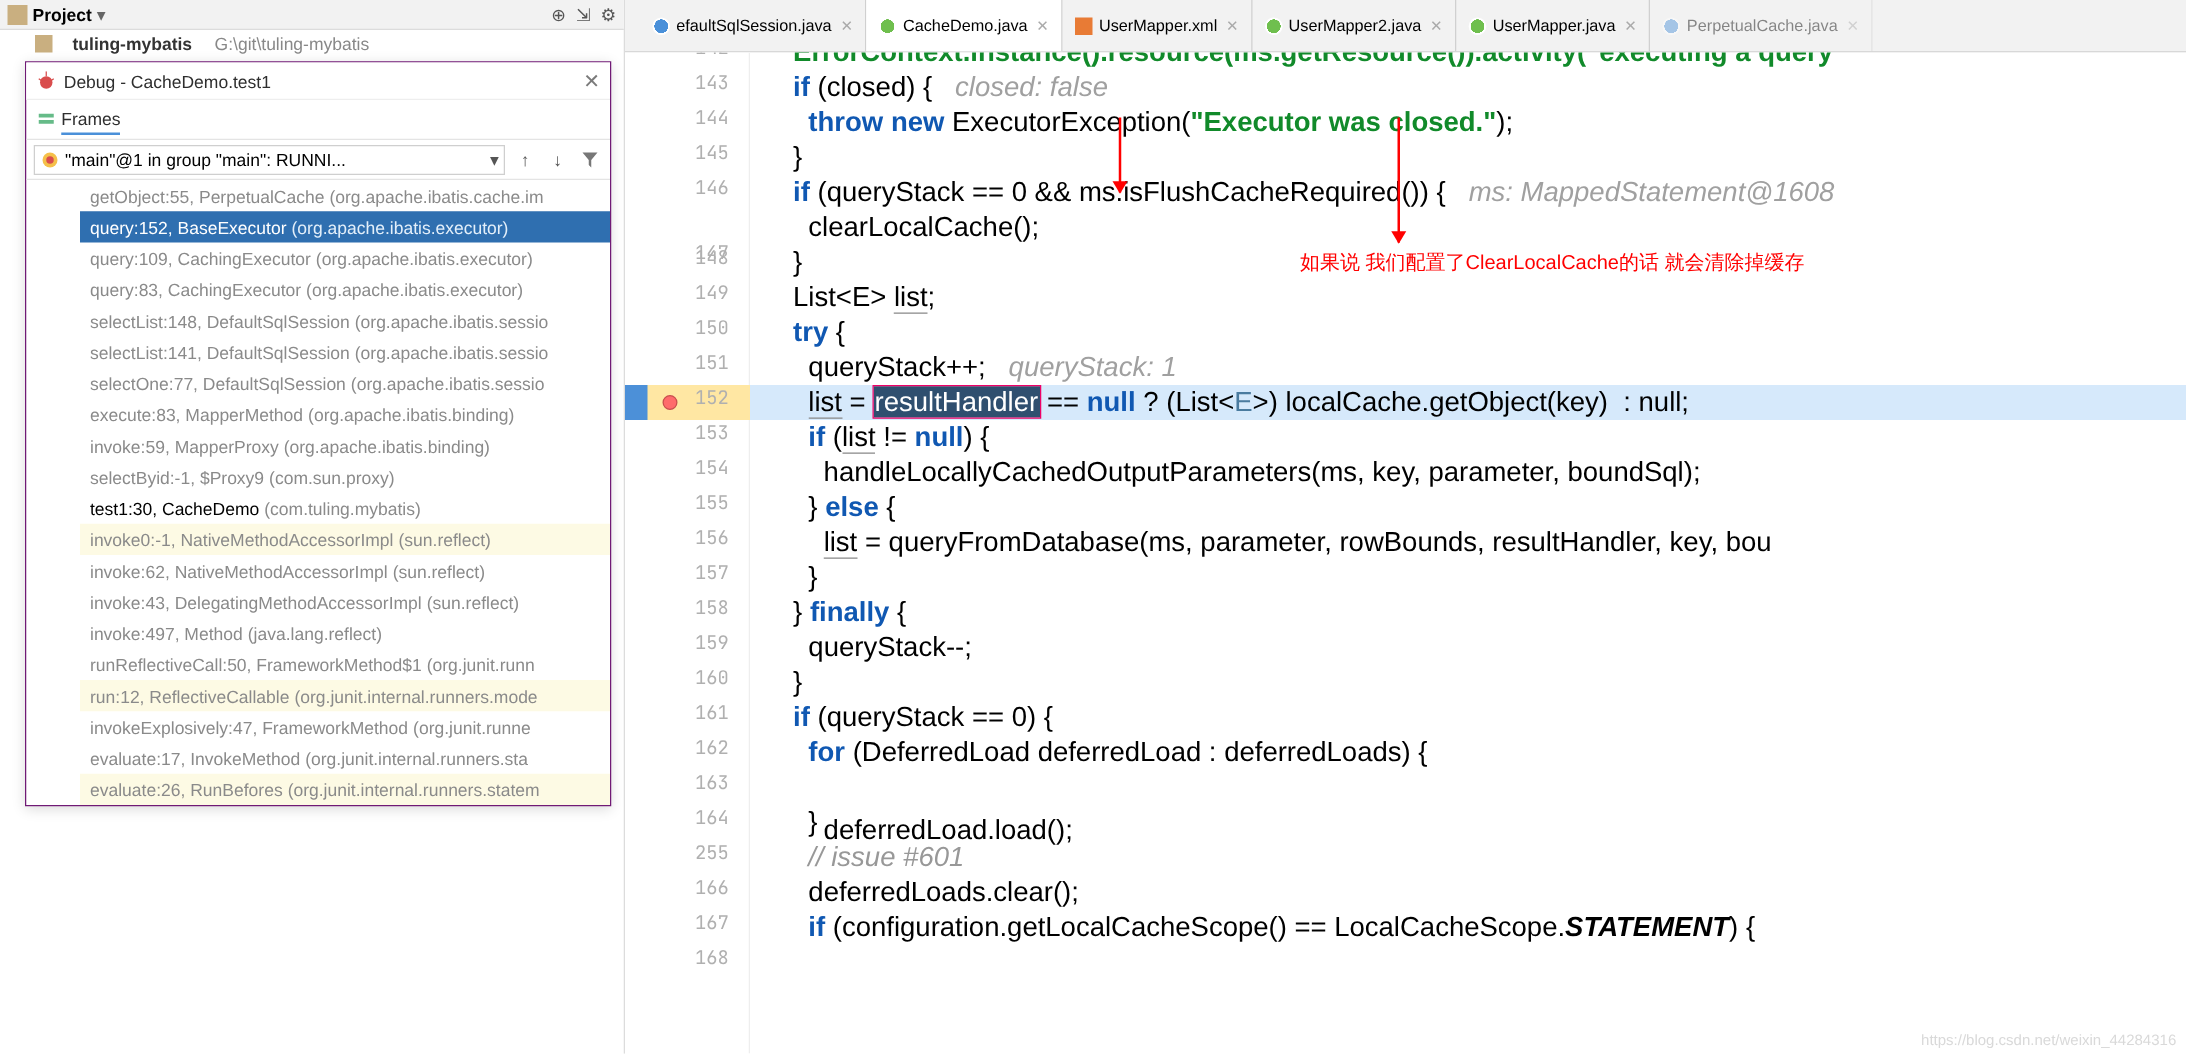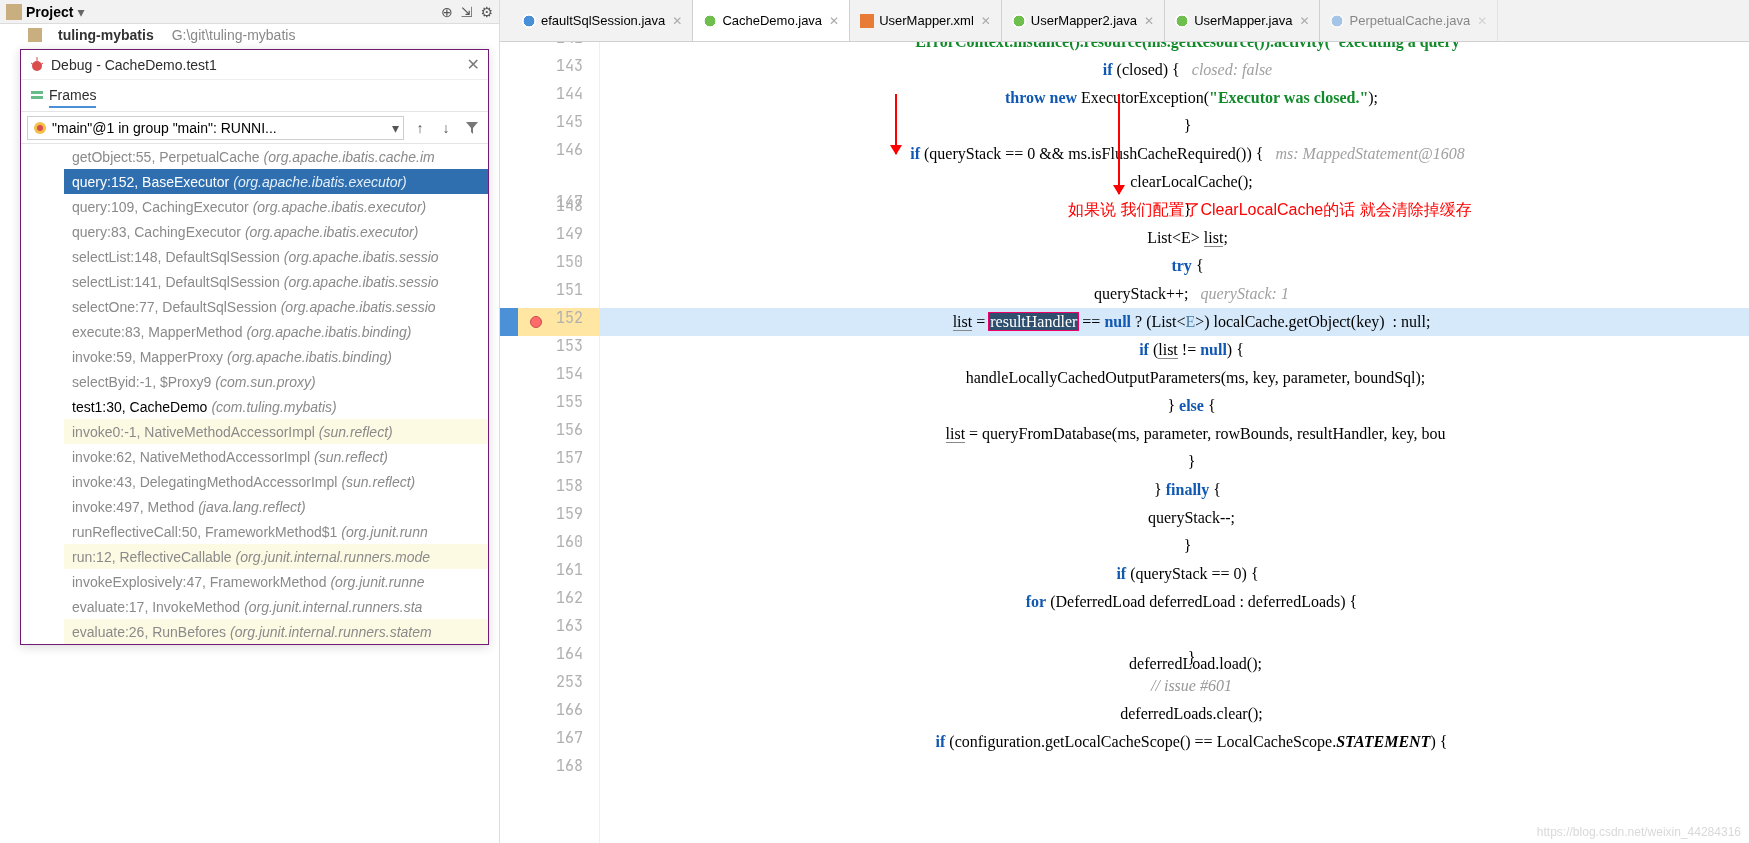--- a/index.html
+++ b/index.html
@@ -27,58 +27,58 @@
   .dw-frames .fr-label { color: #2e2e2e; border-bottom: 2px solid #4a90d9; padding-bottom: 3px; margin-top: 3px; }
   .dw-toolbar { height: 32px; display: flex; align-items: center; padding: 0 6px; border-bottom: 1px solid #e4e4e4; gap: 6px; }
   .thread-select { flex: 1; display: flex; align-items: center; height: 24px; border: 1px solid #cfcfcf; padding: 0 4px; background: #fff; cursor: pointer; overflow: hidden; }
   .thread-select .ts-icn { width: 16px; height: 16px; margin-right: 4px; flex-shrink:0; }
   .thread-select .ts-text { flex: 1; white-space: nowrap; overflow: hidden; text-overflow: ellipsis; }
   .thread-select .ts-arrow { margin-left: 4px; color: #555; }
   .tb-btn { width: 20px; height: 20px; display: flex; align-items: center; justify-content: center; color: #555; cursor: pointer; }
   .frames-list { max-height: 580px; overflow: hidden; padding-left: 43px; }
   .frame-row { height: 25px; display: flex; align-items: center; padding: 0 8px; white-space: nowrap; overflow: hidden; cursor: pointer; }
   .frame-row .fn { color: #000; }
-  .frame-row .pkg { color: #8a8a8a; font-style: italic; margin-left: 4px; }
+  .frame-row .pkg { color: #8a8a8a; margin-left: 4px; }
   .frame-row.dim .fn { color: #8a8a8a; }
   .frame-row.sel { background: #2f6fb0; }
   .frame-row.sel .fn { color: #fff; }
   .frame-row.sel .pkg { color: #e3effa; }
   .frame-row.yellow { background: #fdfae4; }
 
   .right-col { flex: 1; display: flex; flex-direction: column; overflow: hidden; }
   .editor-tabs { height: 42px; display: flex; align-items: stretch; background: #f2f2f2; border-bottom: 1px solid #d0d0d0; padding-left: 12px; }
   .ed-tab { display: flex; align-items: center; padding: 0 10px; border-right: 1px solid #d0d0d0; cursor: pointer; gap: 5px; font-size: 13px; }
   .ed-tab.active { background: #fff; }
   .ed-tab .t-icn { width: 14px; height: 14px; }
   .ed-tab .t-close { color: #aaa; margin-left: 2px; font-size: 12px; }
   .icn-java { background: radial-gradient(circle,#4a90d9 55%,#fff 56%); border-radius: 50%; position: relative; }
   .icn-java-if { background: radial-gradient(circle,#6fbf4e 55%,#fff 56%); border-radius: 50%; }
   .icn-xml { background: #e87b35; }
 
   .editor-area { flex: 1; position: relative; overflow: hidden; background: #fff; }
   .gutter { position: absolute; left: 0; top: 0; bottom: 0; width: 100px; border-right: 1px solid #eee; background: #fff; }
   .gutter .ln { position: absolute; right: 16px; color: #b0b0b0; font-family: "Consolas","JetBrains Mono",monospace; font-size: 15px; text-align: right; width: 60px; }
-  .code-surface { position: absolute; left: 100px; right: 0; top: 0; bottom: 0; font-family: Liberation Serif, serif; font-size: 16px; line-height: 28px; text-align: center; }
+  .code-surface { position: absolute; left: 100px; right: 0; top: 0; bottom: 0; font-family: Liberation Sans, sans-serif; font-size: 22px; line-height: 28px; }
   .code-line { position: absolute; left: 0; right: 0; height: 28px; white-space: pre; padding-left: 10px; }
   .hl-row-gutter { position: absolute; left: 0; width: 100px; height: 28px; background: #ffe7a3; }
   .hl-row-edge { position:absolute; left:0; width:18px; height:28px; background:#4c90d8; }
   .sel-row { position: absolute; left: 0; right: 0; height: 28px; background: #d6e9fb; }
   .c-kw { color: #1058b2; font-weight: bold; }
   .c-str { color: #118a2a; font-weight: bold; }
   .c-cmt { color: #989898; font-style: italic; }
   .c-hint { color: #a0a0a0; font-style: italic; }
   .c-under { border-bottom: 1px solid #888; }
   .c-const { font-style: italic; font-weight: bold; }
   .c-type2 { color: #4a7b9f; }
   .sel-word { background: #2f4f6f; color: #fff; padding: 0 1px; }
   .pink-out { outline: 1px solid #e06; }
 
   .red-arrow { position: absolute; width: 2px; background: #ff0000; }
   .red-arrow::after { content:""; position:absolute; bottom:-1px; left:-5px; width:0;height:0;border-left:6px solid transparent;border-right:6px solid transparent;border-top:10px solid #ff0000; }
-  .red-annot { position: absolute; color: #ff0000; font-family: "Microsoft YaHei","Segoe UI",sans-serif; font-size: 16px; margin-left: 28px; }
+  .red-annot { position: absolute; color: #ff0000; font-family: "Microsoft YaHei","Segoe UI",sans-serif; font-size: 16px; }
   .bp-dot { position:absolute; width:12px;height:12px;border-radius:50%; background:#ff6b6b; border:1px solid #c94d4d; }
   .watermark { position:absolute; right:8px; bottom:4px; color:#d9d9d9; font-size:12px; font-family:Arial; }
 </style>
 </head>
 <body>
 
 <div class="root">
 
   <div class="left-col">
     <div class="project-bar">
@@ -277,21 +277,21 @@
           <div class="ln" style="top: 350px;">155</div>
           <div class="ln" style="top: 378px;">156</div>
           <div class="ln" style="top: 406px;">157</div>
           <div class="ln" style="top: 434px;">158</div>
           <div class="ln" style="top: 462px;">159</div>
           <div class="ln" style="top: 490px;">160</div>
           <div class="ln" style="top: 518px;">161</div>
           <div class="ln" style="top: 546px;">162</div>
           <div class="ln" style="top: 574px;">163</div>
           <div class="ln" style="top: 602px;">164</div>
-          <div class="ln" style="top: 630px;">253</div>
+          <div class="ln" style="top: 630px;">255</div>
           <div class="ln" style="top: 658px;">166</div>
           <div class="ln" style="top: 686px;">167</div>
           <div class="ln" style="top: 714px;">168</div>
         </div>
       <div id="code" class="code-surface">
           <div class="code-line" style="top: -14px;"><span class="c-str">    ErrorContext.instance().resource(ms.getResource()).activity("executing a query</span></div>
           <div class="code-line" style="top: 14px;">    <span class="c-kw">if</span> (closed) {   <span class="c-hint">closed: false</span></div>
           <div class="code-line" style="top: 42px;">      <span class="c-kw">throw</span> <span class="c-kw">new</span> ExecutorException(<span class="c-str">"Executor was closed."</span>);</div>
           <div class="code-line" style="top: 70px;">    }</div>
           <div class="code-line" style="top: 98px;">    <span class="c-kw">if</span> (queryStack == 0 &amp;&amp; ms.isFlushCacheRequired()) {   <span class="c-hint">ms: MappedStatement@1608</span></div>

